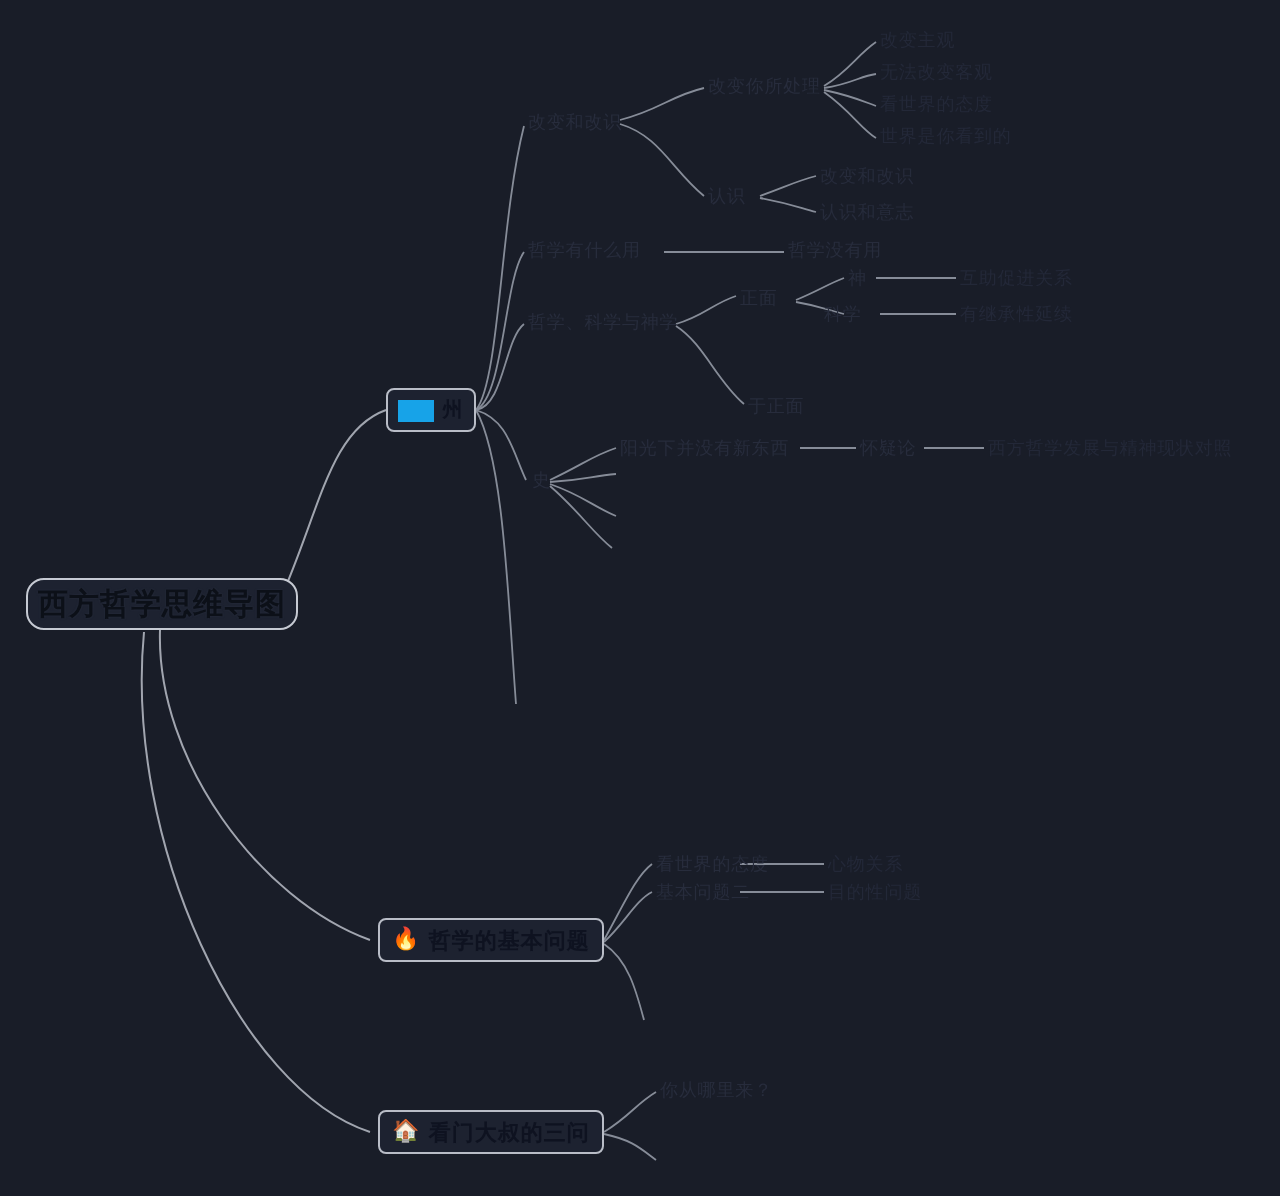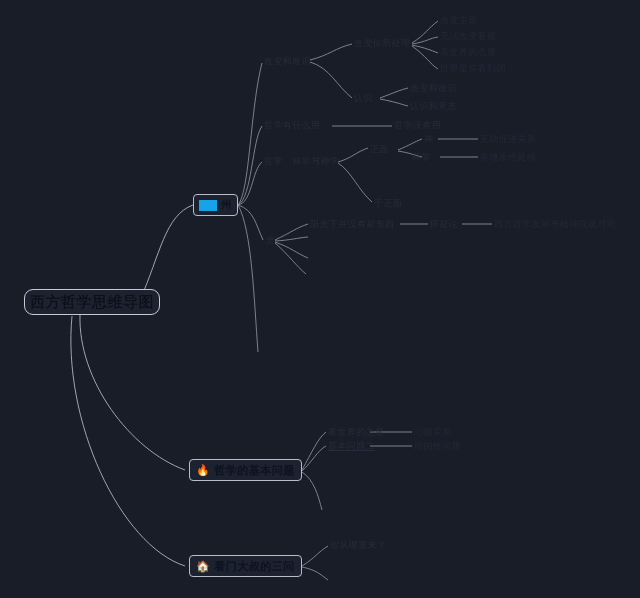--- a/index.html
+++ b/index.html
@@ -121,21 +121,21 @@
       <path d="M302,471 C312,462 318,450 326,446"></path>
       <path d="M302,472 C314,480 318,495 322,510"></path>
       <path d="M370,432 L412,432"></path>
       <path d="M370,446 L412,446"></path>
 
       <path d="M302,566 C315,558 318,552 328,546"></path>
       <path d="M302,567 C316,570 320,574 328,580"></path>
     </g>
   </svg>
 
-  <div class="node root" style="left:24px;top:289px;width:136px;height:26px;">
+  <div class="node root" style="left:13px;top:289px;width:136px;height:26px;">
     <span>西方哲学思维导图</span>
   </div>
 
   <div class="node branch" style="left:193px;top:194px;width:45px;height:22px;">
     <span class="sel-block"></span>
     <span class="sel-tail">州</span>
   </div>
 
   <div class="node branch" style="left:189px;top:459px;width:113px;height:22px;">
     <span class="emoji">🔥</span>
@@ -175,19 +175,19 @@
   <div class="leaf" style="left:424px;top:134px;">神</div>
   <div class="leaf" style="left:412px;top:152px;">科学</div>
   <div class="leaf dim" style="left:480px;top:134px;">互助促进关系</div>
   <div class="leaf dim" style="left:480px;top:152px;">有继承性延续</div>
 
   <div class="leaf" style="left:310px;top:219px;">阳光下并没有新东西</div>
   <div class="leaf" style="left:430px;top:219px;">怀疑论</div>
   <div class="leaf dim" style="left:494px;top:219px;">西方哲学发展与精神现状对照</div>
 
   <div class="leaf" style="left:328px;top:427px;">看世界的态度</div>
-  <div class="leaf" style="left:328px;top:441px;text-decoration:underline;">基本问题二</div>
+  <div class="leaf" style="left:328px;top:441px;">基本问题二</div>
   <div class="leaf dim" style="left:414px;top:427px;">心物关系</div>
   <div class="leaf dim" style="left:414px;top:441px;">目的性问题</div>
 
   <div class="leaf" style="left:330px;top:540px;">你从哪里来？</div>
 
 </div>
 
 </body></html>

